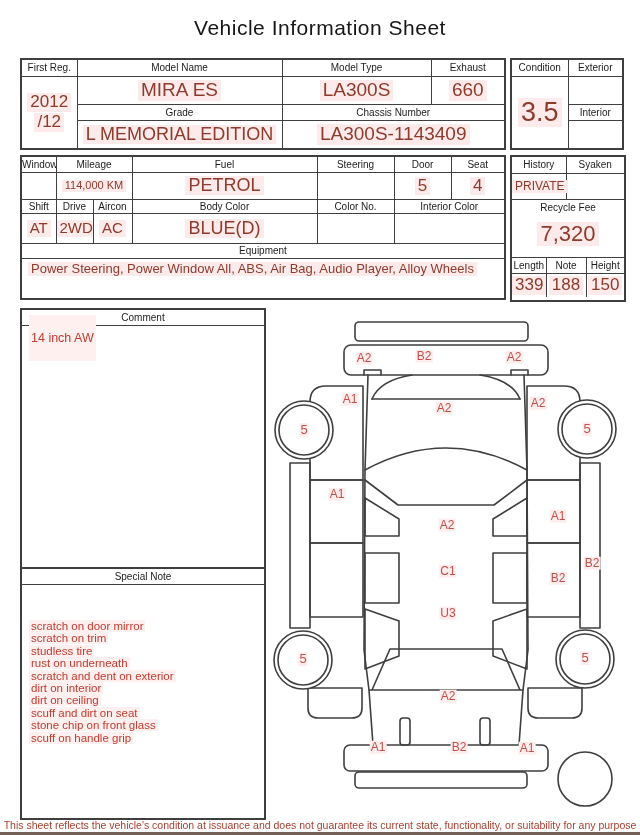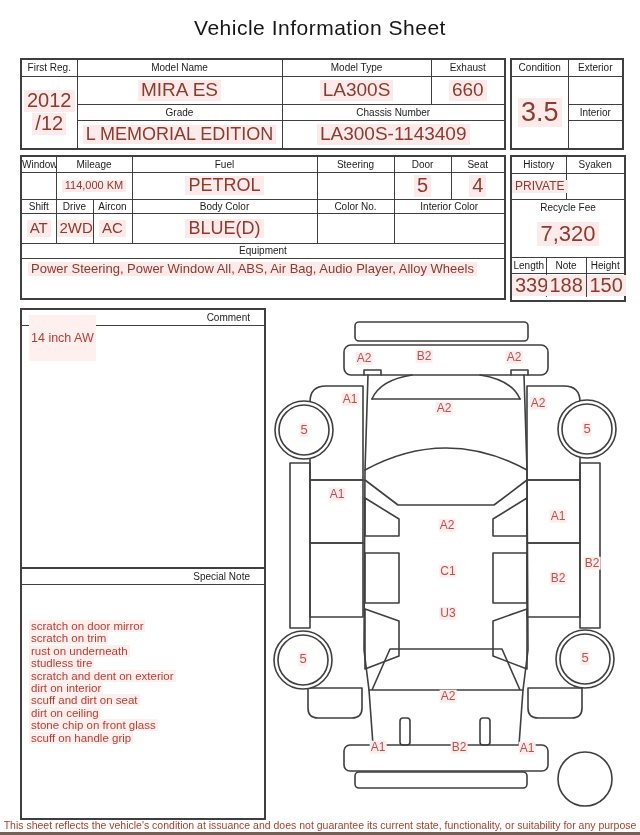--- a/index.html
+++ b/index.html
@@ -5,32 +5,32 @@
   html,body{margin:0;padding:0;background:#fff;}
   body{width:640px;height:835px;position:relative;font-family:"Liberation Sans",sans-serif;color:#1c1c1c;overflow:hidden;}
   .abs{position:absolute;}
   #title{top:16px;left:0;right:0;text-align:center;font-size:21px;letter-spacing:.5px;color:#161616;}
   table{border-collapse:collapse;table-layout:fixed;background:#fff;}
   .grid{border:2px solid #3f3f3f;}
   .grid td{border:1px solid #3f3f3f;padding:0;text-align:center;vertical-align:middle;overflow:hidden;}
   .hdr{font-size:10px;color:#1c1c1c;}
   .val{color:#8e3a2c;}
   .hl{background:#fcebea;padding:0 3px;display:inline-block;line-height:1.08;}
-  .fs19{font-size:19px;} .fs18{font-size:18px;} .fs17{font-size:20px;} .fs15{font-size:15px;}
+  .fs19{font-size:19px;} .fs18{font-size:18px;} .fs17{font-size:17px;} .fs15{font-size:15px;}
   .fs27{font-size:27px;} .fs22{font-size:22px;} .fs12{font-size:12px;} .fs11{font-size:11px;}
   .eq{ text-align:left !important;padding:2px 0 0 6px !important;font-size:13px;vertical-align:top !important;}
   
   .rb{border:2px solid #3f3f3f;background:#fff;}
   .rb .sec{border-top:1px solid #3f3f3f;}
   .rb .sec:first-child{border-top:none;}
   .inner{width:100%;border-style:hidden;}
   .inner td{border:1px solid #3f3f3f;padding:0;text-align:center;vertical-align:middle;}
   
   .box{border:2px solid #3f3f3f;background:#fff;}
-  .boxhdr{border-bottom:1px solid #3f3f3f;text-align:right;font-size:10px;padding:2px 14px;}
+  .boxhdr{border-bottom:1px solid #3f3f3f;text-align:center;font-size:10px;padding:2px 14px;}
   .note-line{font-size:11.5px;line-height:12.4px;color:#c23b30;padding-left:7px;}
   .note-line span{background:#fdf0ef;padding:0 2px;}
   #comment-text{font-size:12.5px;color:#c23b30;padding:5px 0 0 7px;}
   #comment-text span{background:#fdf0ef;padding:16px 2px;}
   
   #diagram{left:270px;top:312px;width:370px;height:500px;}
   #diagram svg{position:absolute;left:0;top:0;}
   .mk{position:absolute;transform:translate(-50%,-50%);font-size:12px;color:#c2504b;background:#fdeded;padding:0 1px;line-height:1.05;white-space:nowrap;}
   .mk5{font-size:13px;}
   #footer{top:819px;left:0;right:0;text-align:center;font-size:10.5px;color:#a84030;}
@@ -199,26 +199,26 @@
 <div class="box abs" style="left:20px;top:308px;width:242px;height:258px;">
   <div class="boxhdr">Comment</div>
   <div id="comment-text"><span>14 inch AW</span></div>
 </div>
 
 <div class="box abs" style="left:20px;top:567px;width:242px;height:249px;">
   <div class="boxhdr">Special Note</div>
   <div style="padding-top:7px;margin-top:28px;">
     <div class="note-line"><span>scratch on door mirror</span></div>
     <div class="note-line"><span>scratch on trim</span></div>
+    <div class="note-line"><span>studless tire</span></div>
     <div class="note-line"><span>rust on underneath</span></div>
-    <div class="note-line"><span>studless tire</span></div>
     <div class="note-line"><span>scratch and dent on exterior</span></div>
     <div class="note-line"><span>dirt on interior</span></div>
+    <div class="note-line"><span>dirt on ceiling</span></div>
     <div class="note-line"><span>scuff and dirt on seat</span></div>
-    <div class="note-line"><span>dirt on ceiling</span></div>
     <div class="note-line"><span>stone chip on front glass</span></div>
     <div class="note-line"><span>scuff on handle grip</span></div>
   </div>
 </div>
 
 <div id="diagram" class="abs">
   <svg width="370" height="500" viewBox="0 0 370 500" fill="none" stroke="#3f3f3f" stroke-width="1.6" stroke-linejoin="round" stroke-linecap="round">
 
     <rect x="85" y="10" width="173" height="19" rx="4"></rect>
     <rect x="74" y="33" width="204" height="30" rx="7"></rect>

